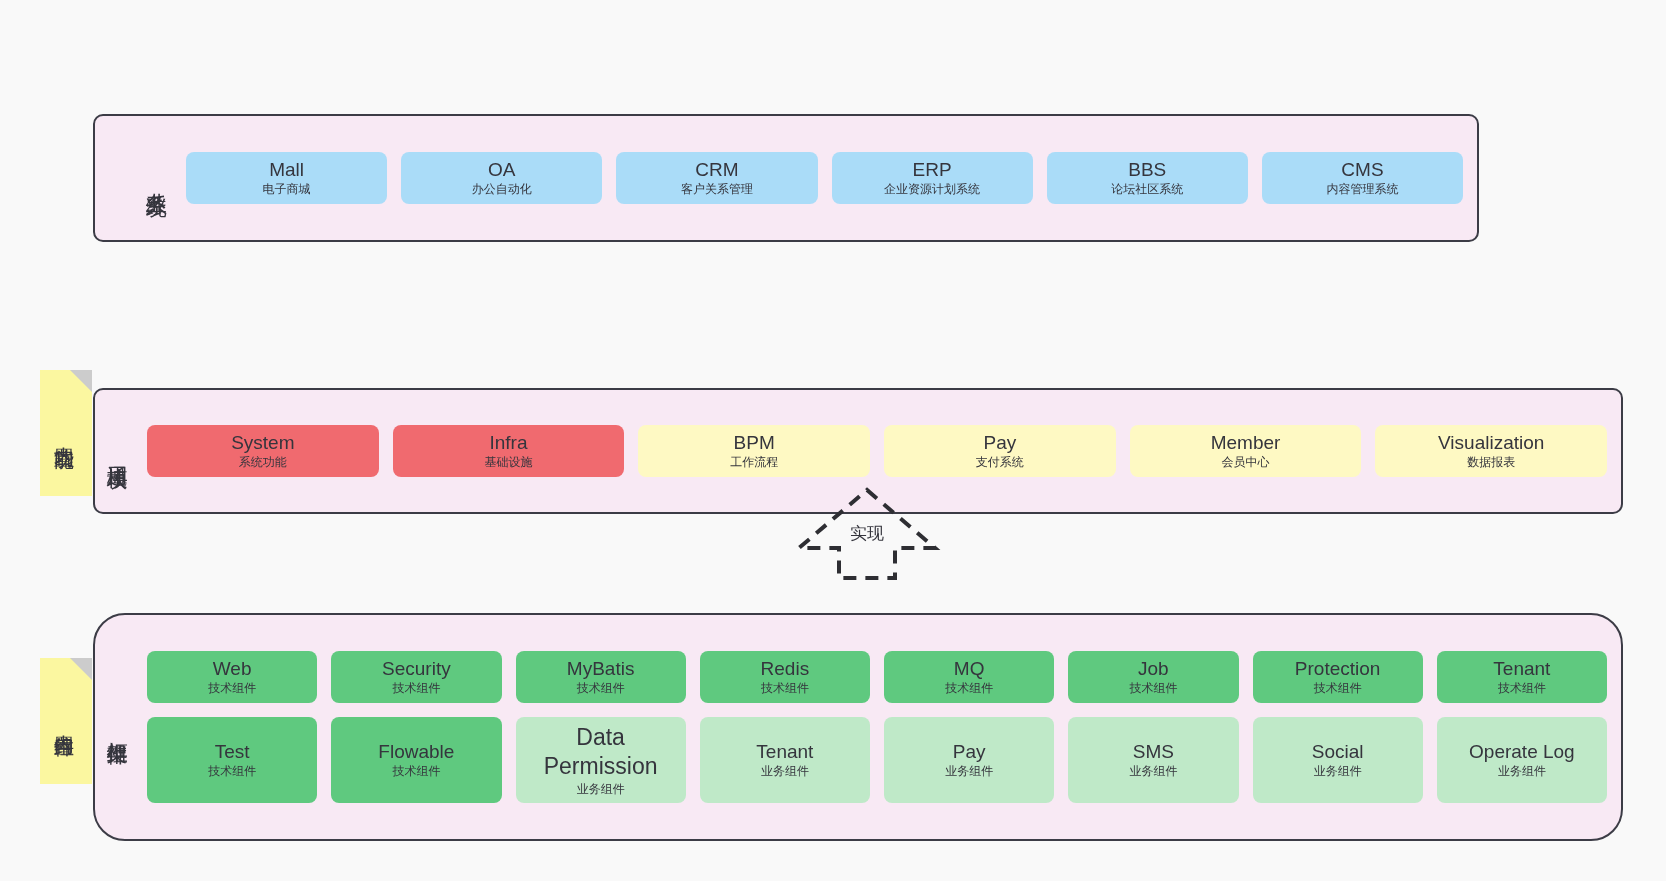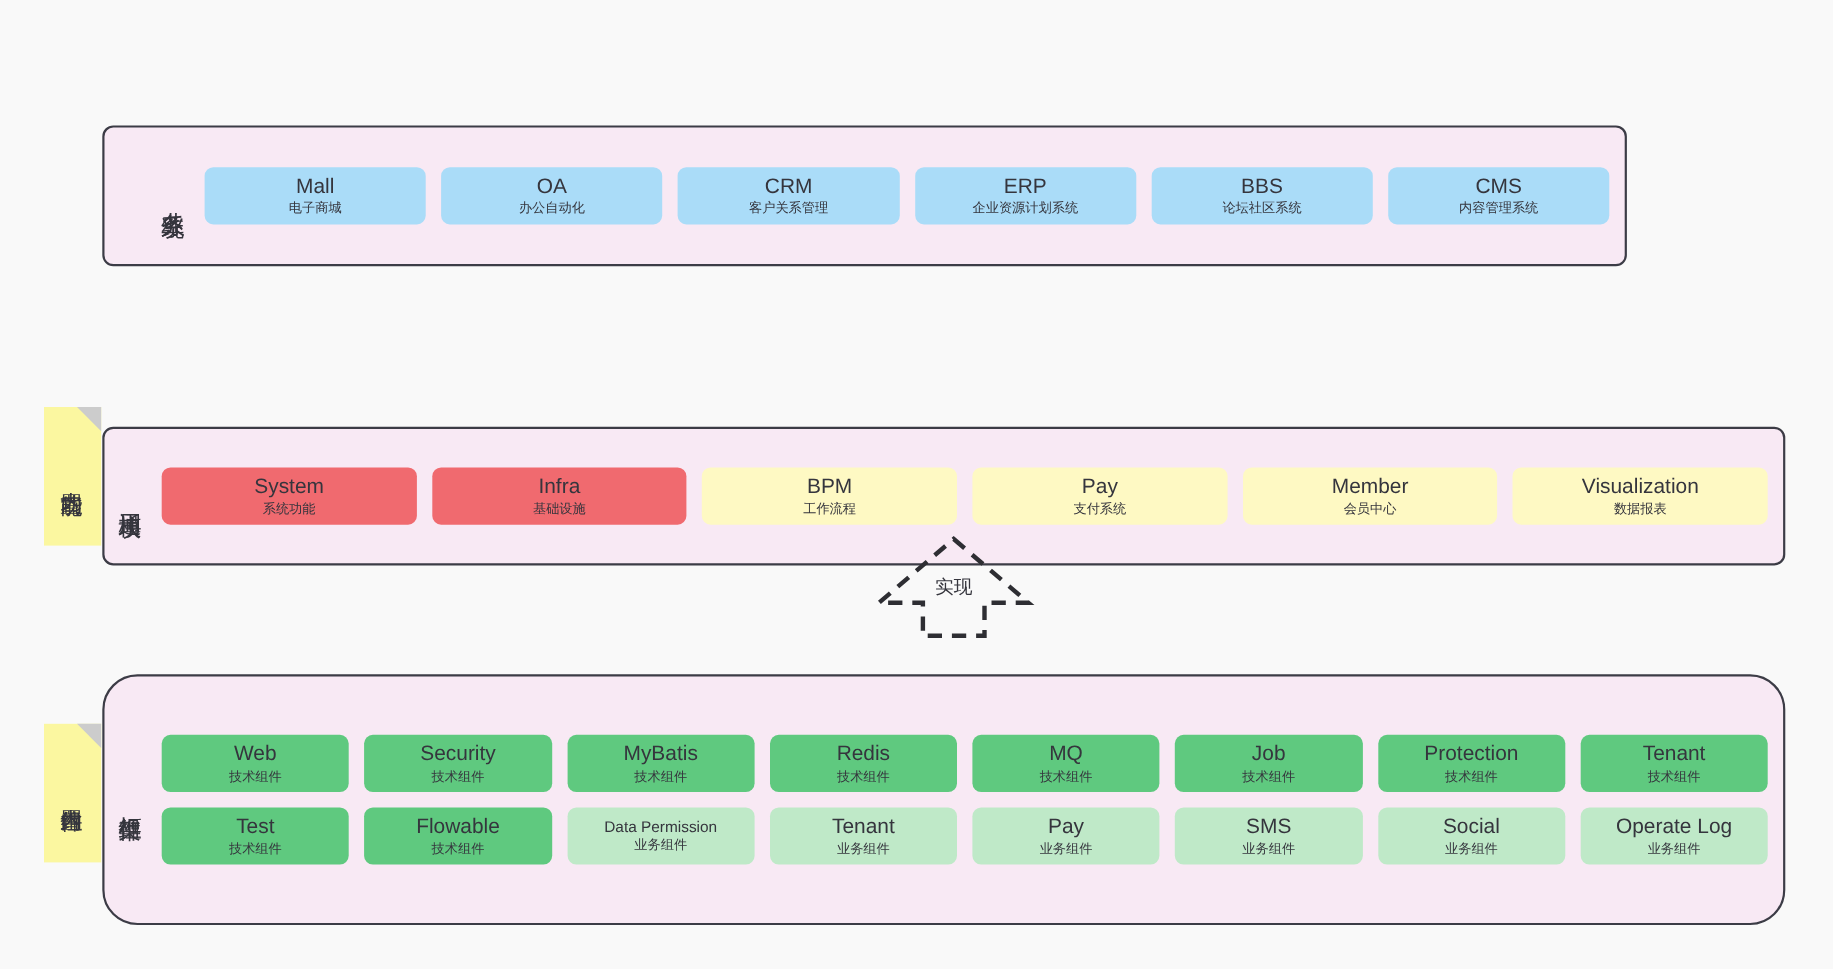--- a/index.html
+++ b/index.html
@@ -63,21 +63,21 @@
     align-items: center;
     justify-content: center;
     text-align: center;
     color: #35353d;
     line-height: 1.28;
     padding: 6px 4px;
     min-width: 0;
   }
   .card .t-en { font-size: 19px; }
   .card .t-cn { font-size: 12px; }
-  .card.multiline .t-en { font-size: 14px; }
+  .card.multiline .t-en { font-size: 23px; }
 
   .c-blue       { background: #aadcf8; }
   .c-red        { background: #f06a6f; }
   .c-pink       { background: #fef9c3; }
   .c-green      { background: #5fc97f; }
   .c-greenlight { background: #bfe9c8; }
 
   
   .sticky {
     position: absolute;

